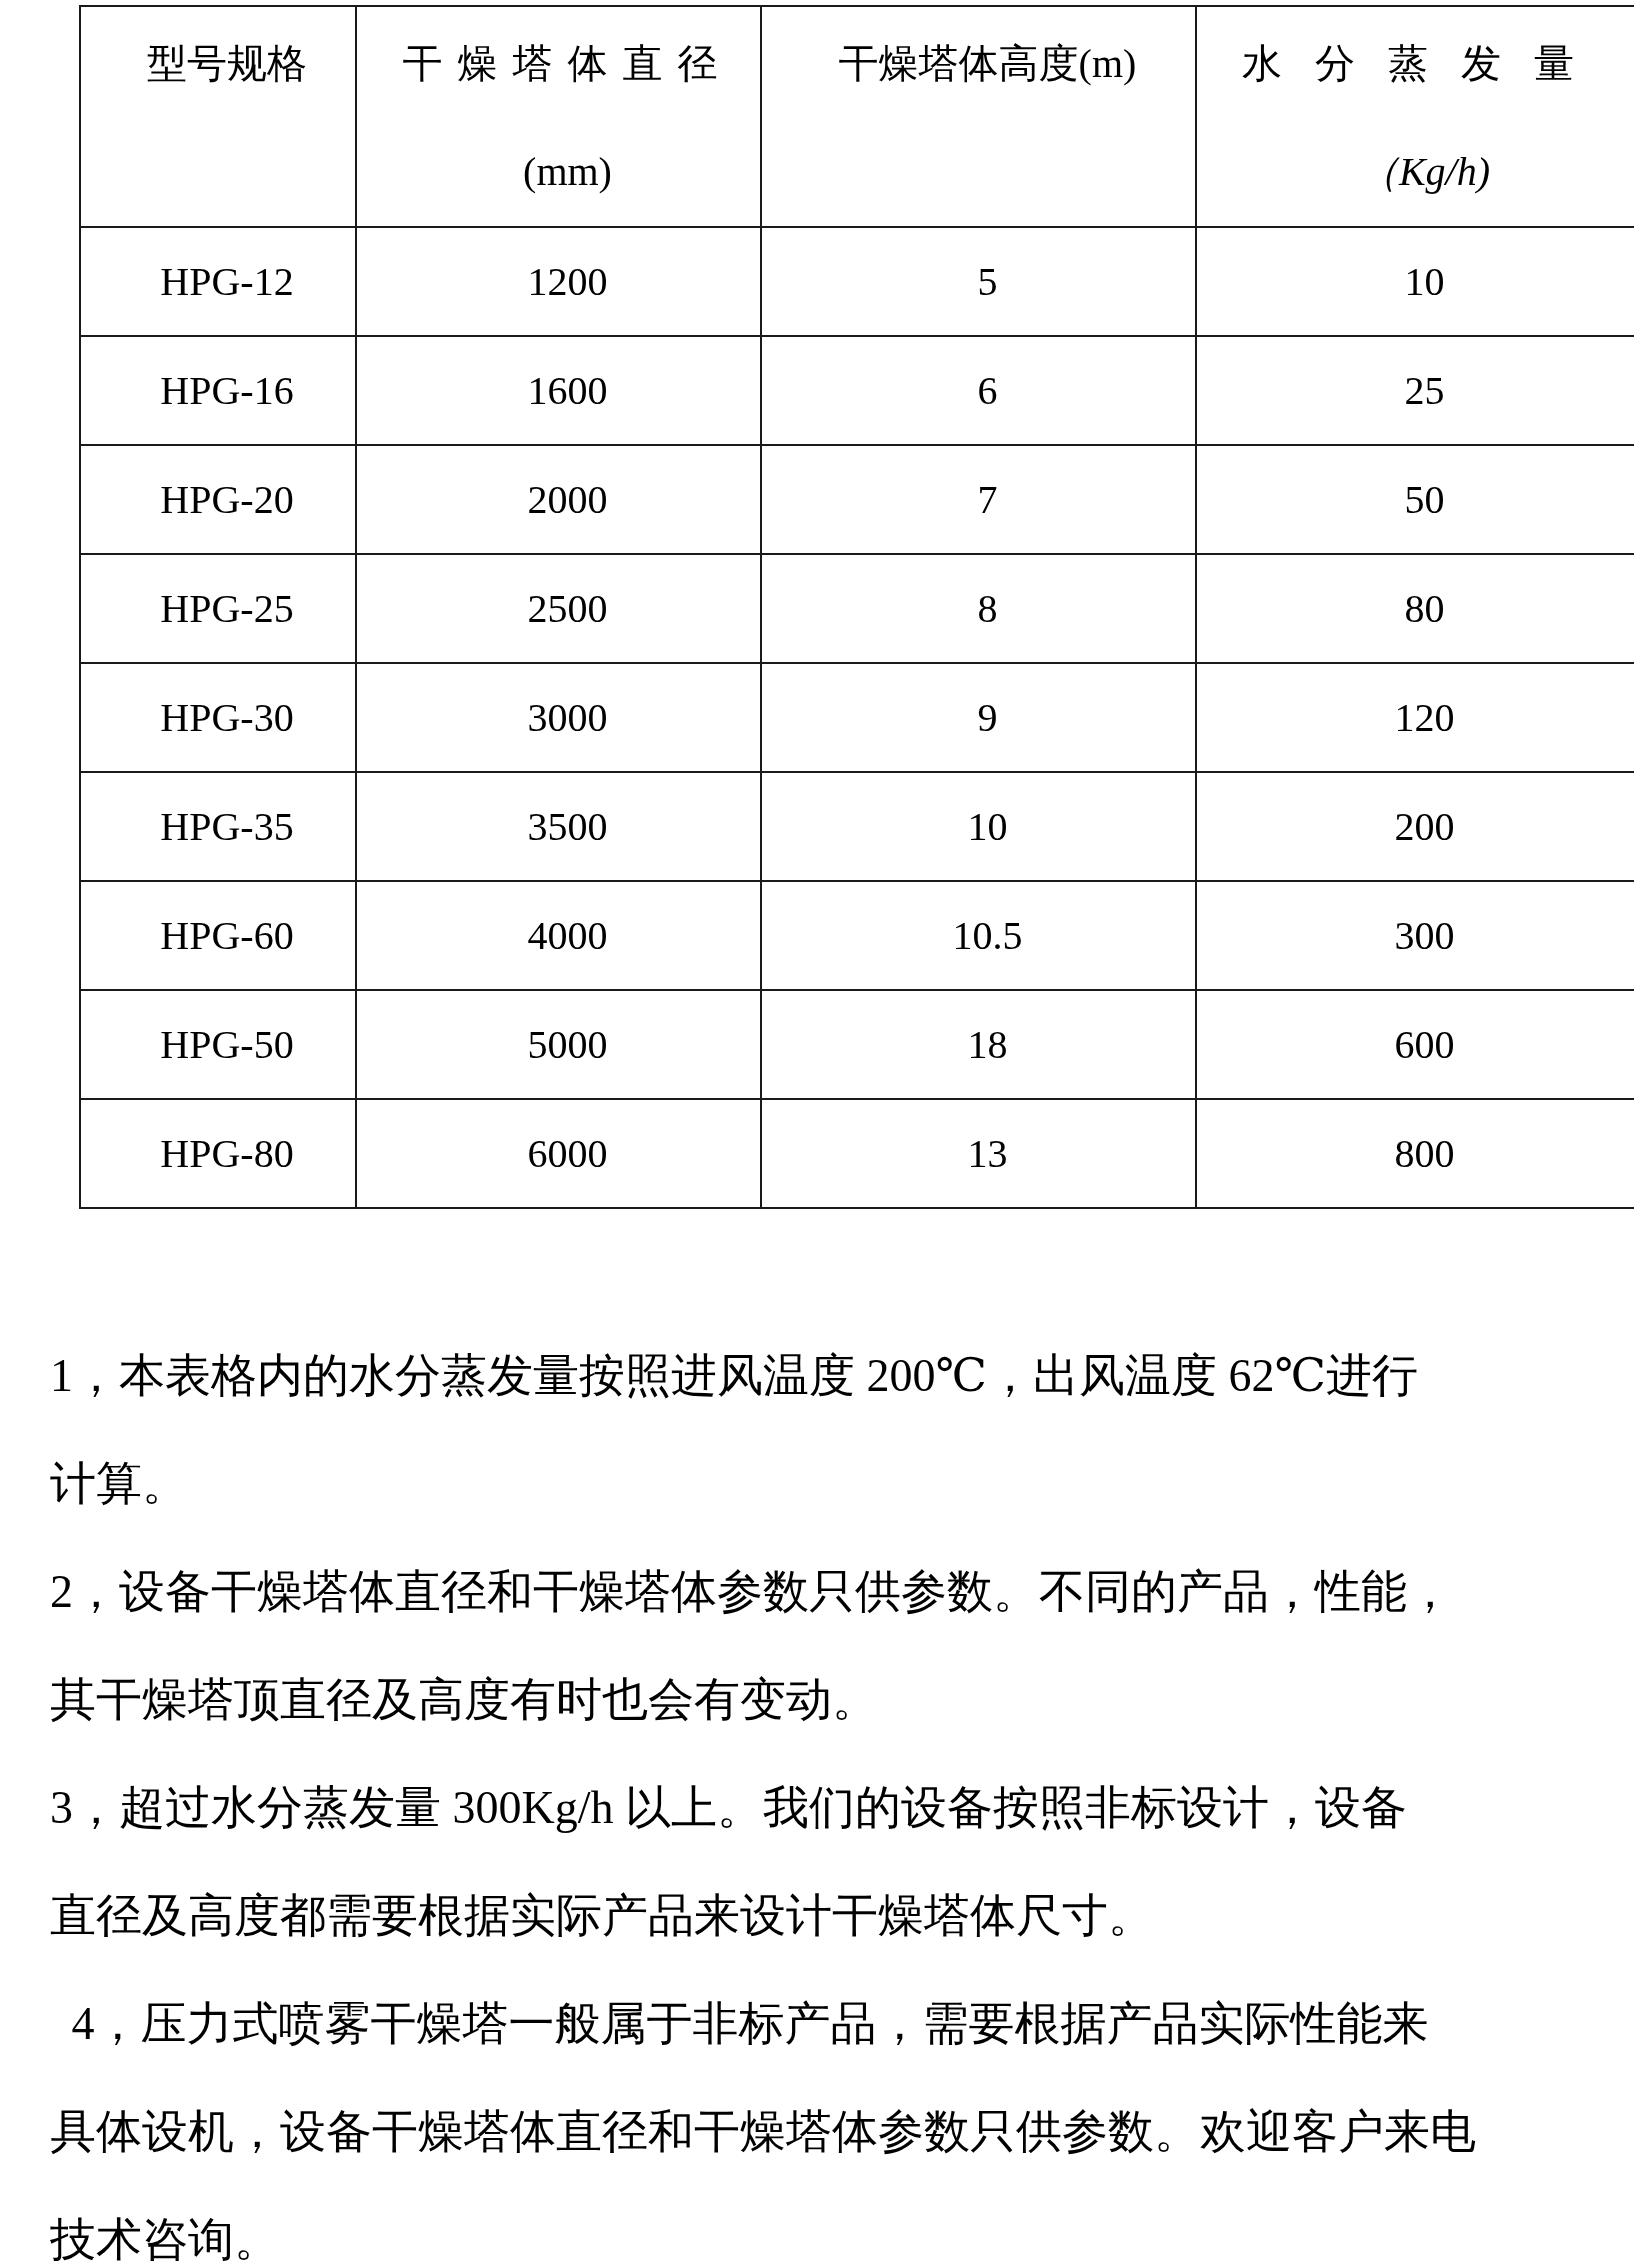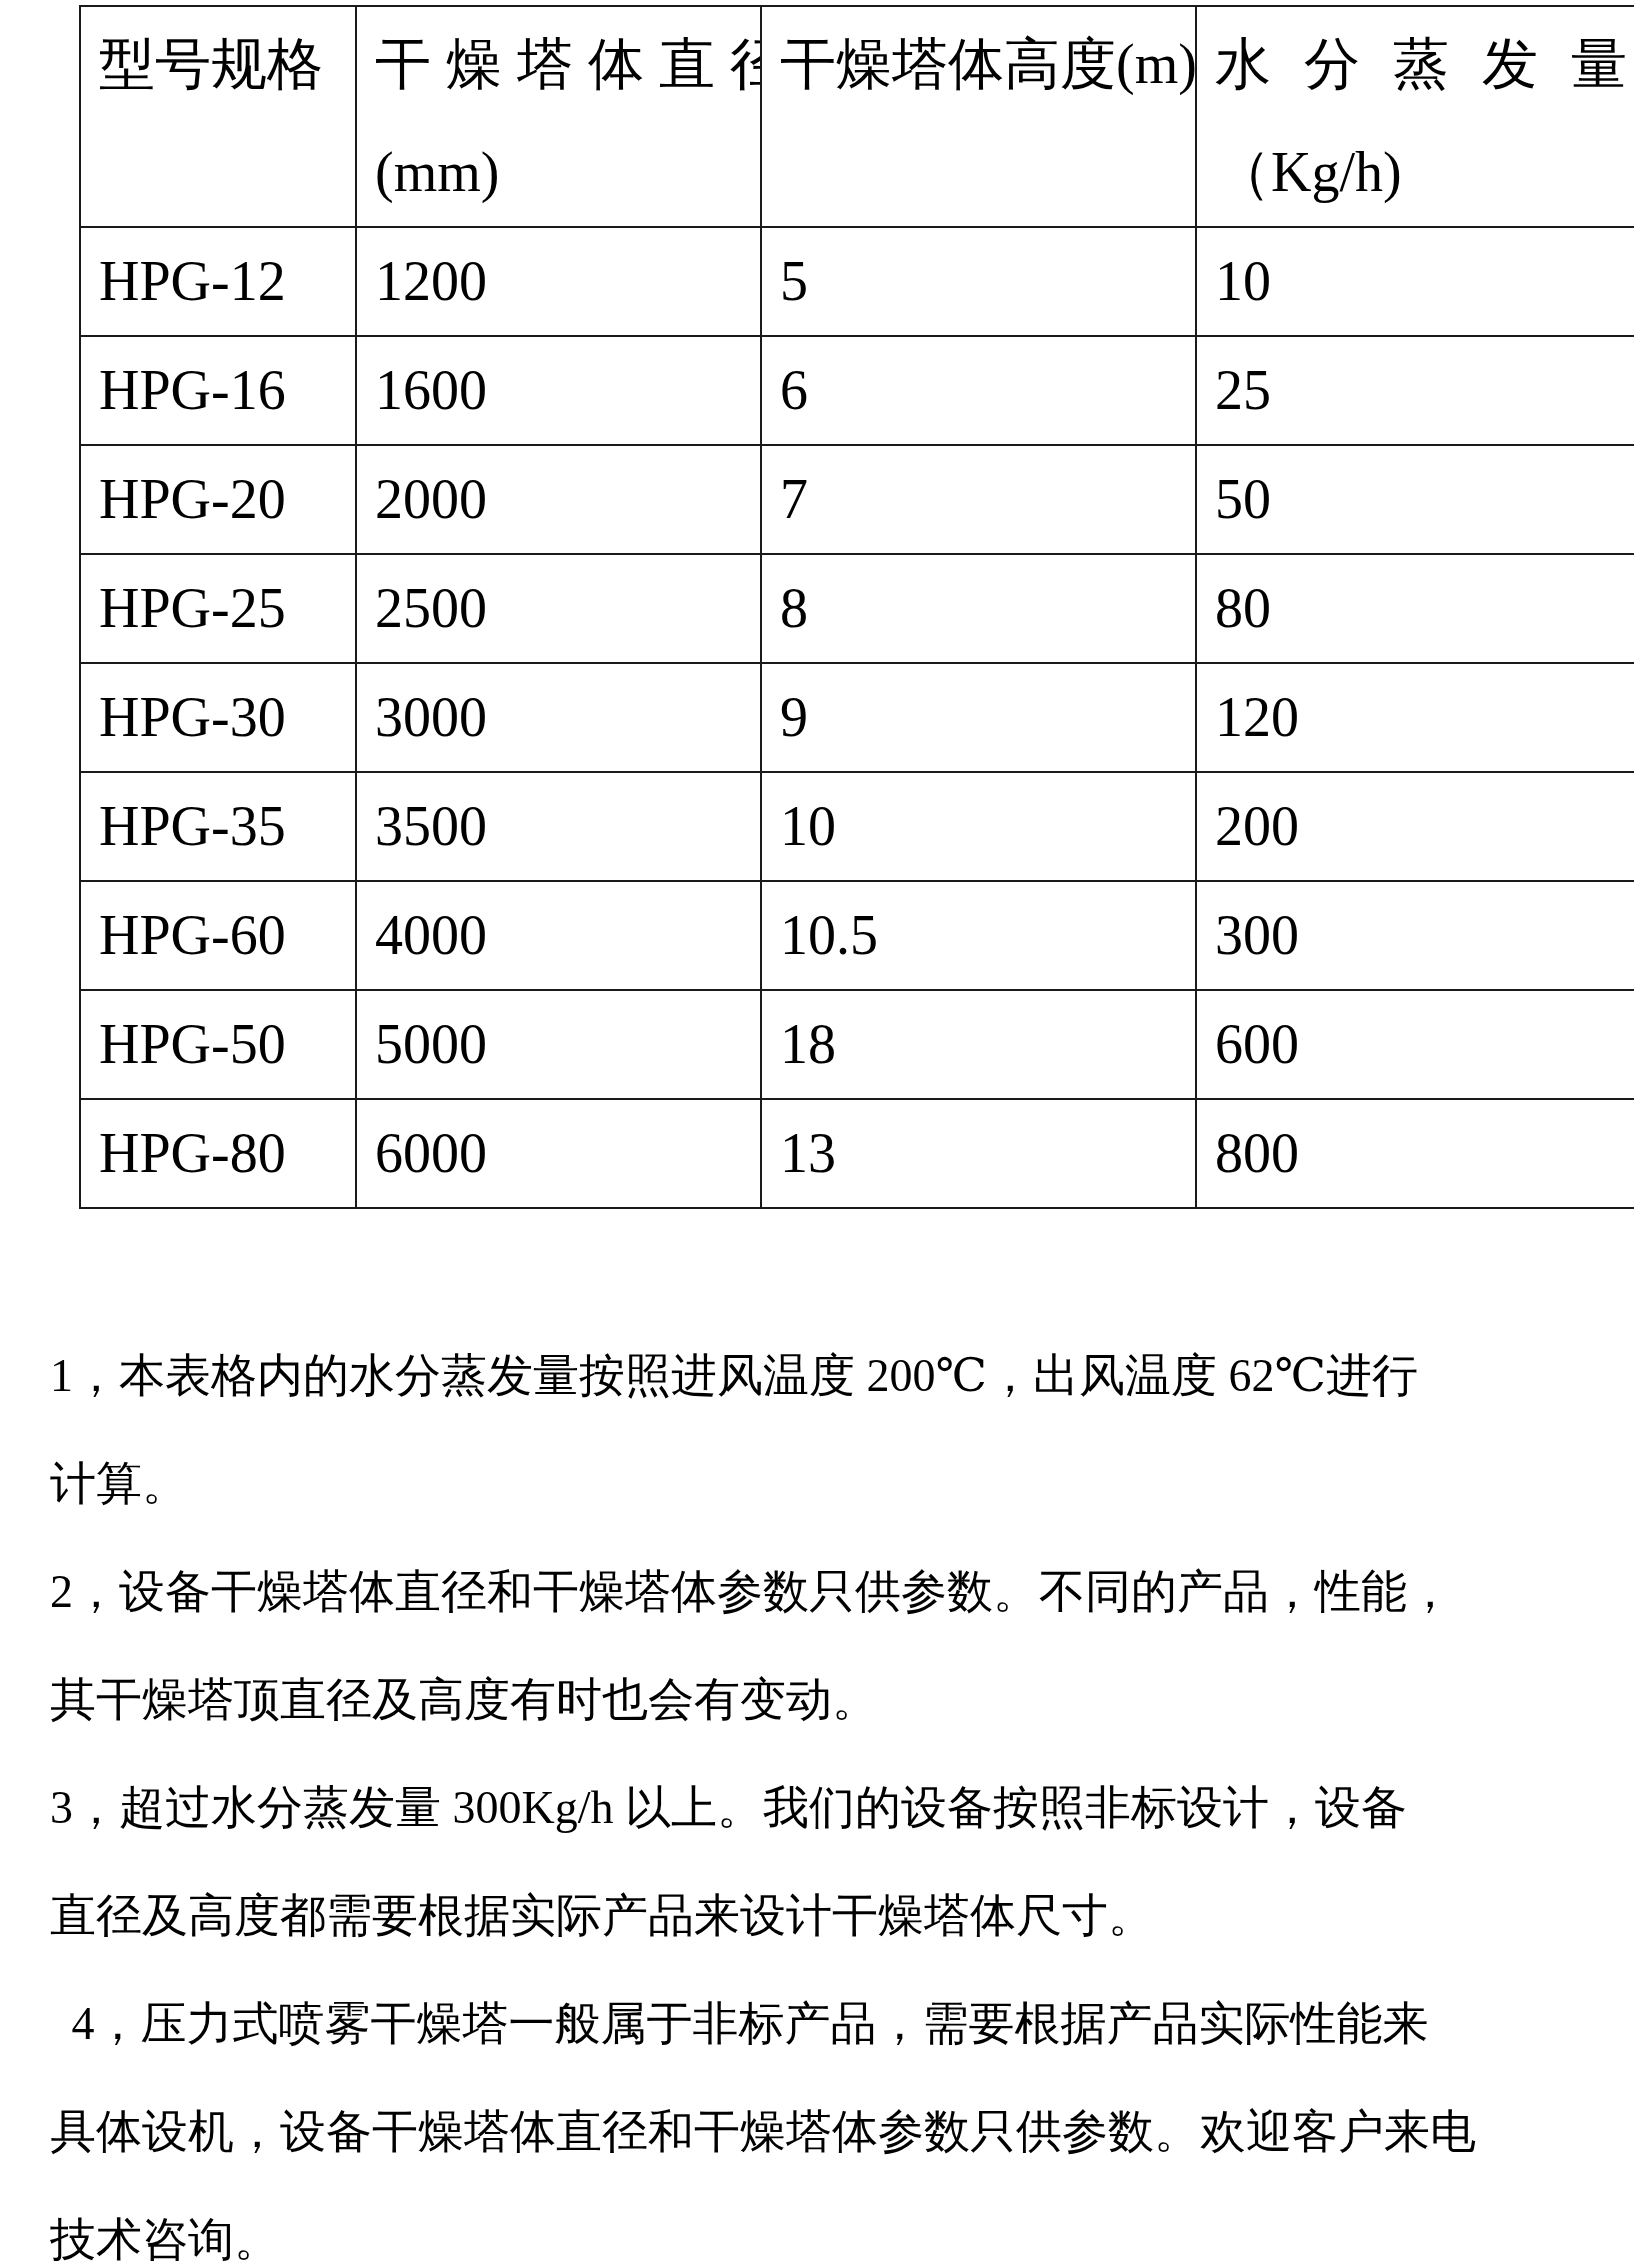--- a/index.html
+++ b/index.html
@@ -1,26 +1,26 @@
 <!DOCTYPE html>
 <html style="font-size:13.2px"><head>
 <meta charset="utf-8">
 <style>
   html, body { margin: 0; padding: 0; background: #ffffff; }
   body { width: 1634px; height: 2261px; position: relative; overflow: hidden;
          font-family: "Liberation Serif", "DejaVu Serif", serif; color: #000; }
   .spec-table { position: absolute; left: 79px; top: 5px; border-collapse: collapse; table-layout: fixed; width: 1554px; }
-  .spec-table td { border: 2.5px solid #1a1a1a; vertical-align: top; padding: 0 0 0 18px; font-size: 56px; line-height: 108px; white-space: nowrap; overflow: hidden; }
+  .spec-table td { border: 2.5px solid #1a1a1a; vertical-align: top; padding: 0 0 0 18px; font-size: 40px; line-height: 108px; white-space: nowrap; overflow: hidden; text-align: center; }
   .spec-table tr.head td { height: 211px; padding-top: 3.3px; }
   .spec-table tr.row td { height: 107px; line-height: 107px; margin-left: 48px; }
   .hline { display: block; }
   .hcol1 .hline { letter-spacing: 0px; }
   .hcol2 .hline.l1 { letter-spacing: 15px; }
   .hcol4 .hline.l1 { letter-spacing: 33px; }
-  .hcol4 .hline.l2 { padding-left: 0px; }
+  .hcol4 .hline.l2 { padding-left: 0px; font-style: italic; }
   .notes { position: absolute; left: 50px; top: 1322px; width: 1506px; font-size: 46px; }
   .note-line { display: block; height: 108px; line-height: 108px; white-space: nowrap; }
   .note-line.indent { padding-left: 21.5px; }
 </style>
 </head>
 <body>
 
 <table class="spec-table">
   <colgroup>
     <col style="width:276px">

